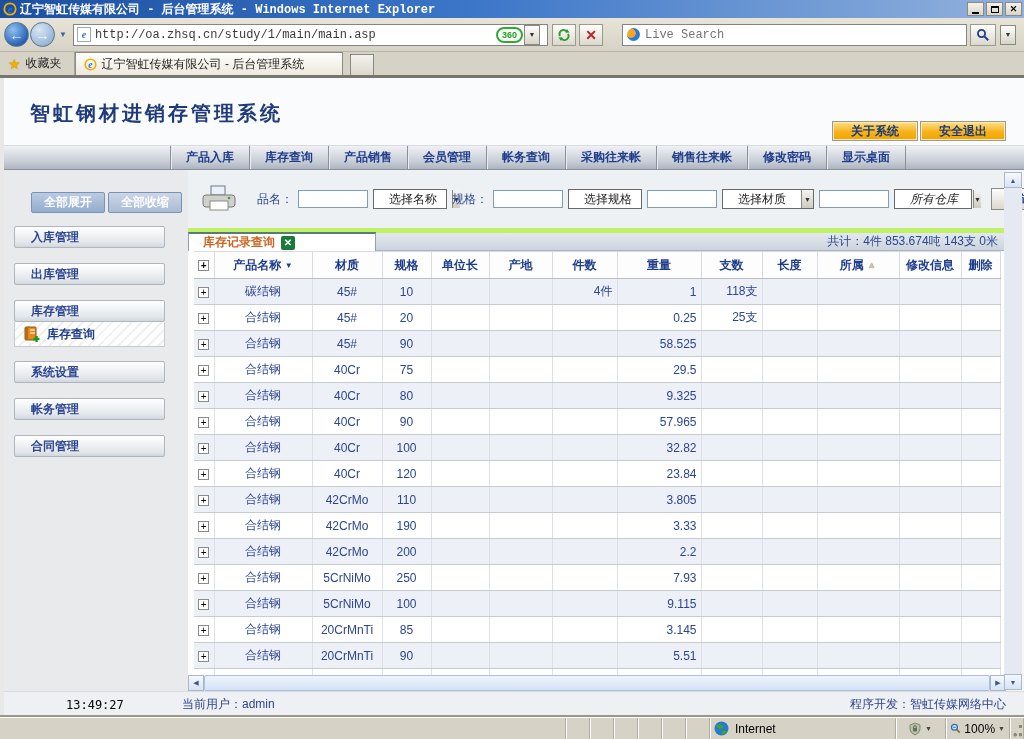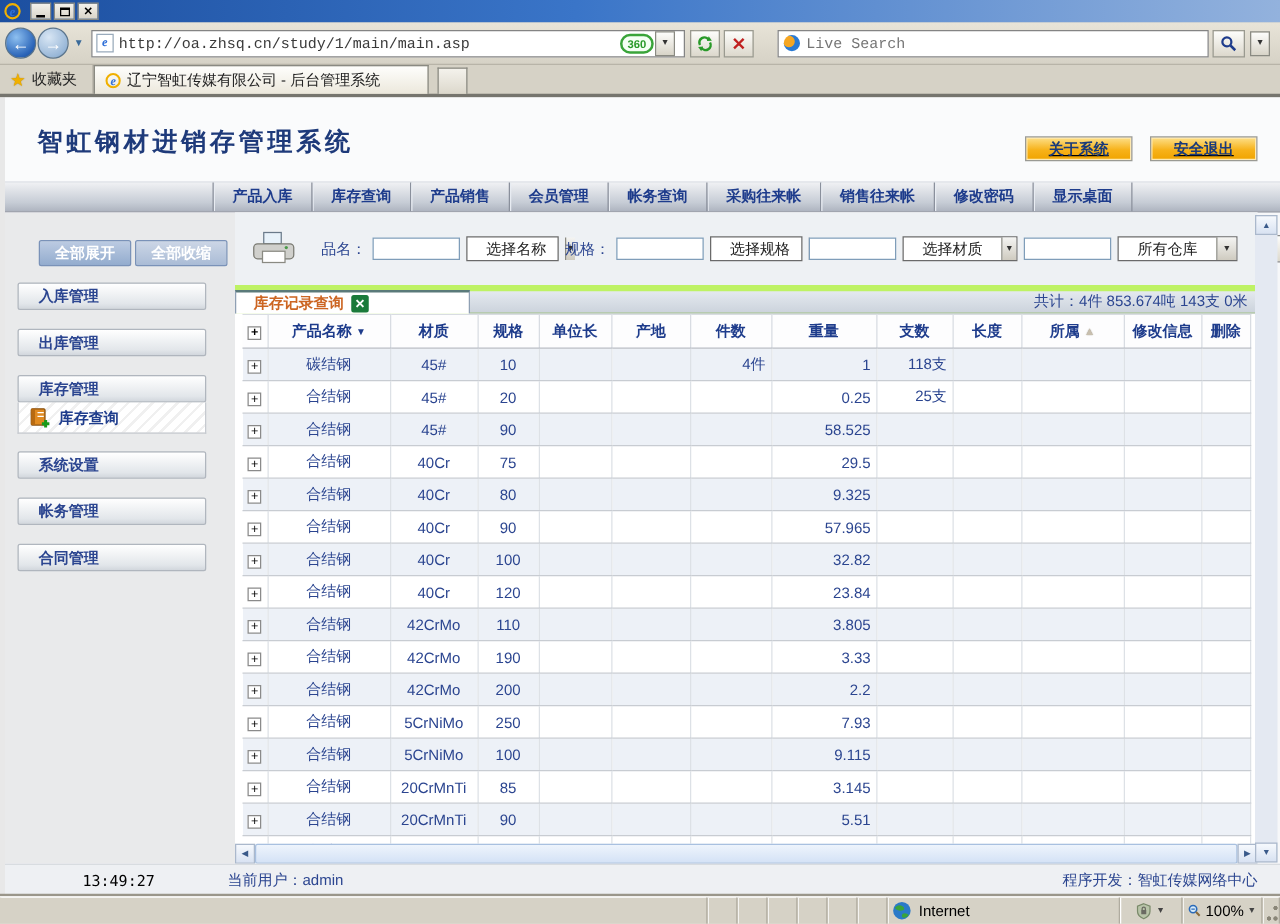--- a/index.html
+++ b/index.html
@@ -41,21 +41,21 @@
   .favcell { display:flex; align-items:center; height:23px; padding:0 12px 0 8px; border-right:1px solid #a8a49a; color:#222; }
   .star { color:#f0b000; font-size:14px; margin-right:5px; text-shadow:0 0 1px #a07000; }
   .tab-active { display:flex; align-items:center; height:23px; width:268px; background:linear-gradient(#fefefc,#ece8dc); border:1px solid #8a8a82; border-bottom:none; padding:0 8px; color:#222; }
   .tab-active .ie-logo { width:13px; height:13px; margin-right:5px; flex:none; }
   .tab-stub { width:24px; height:21px; background:linear-gradient(#f4f2ec,#dcd8cc); border:1px solid #8a8a82; border-bottom:none; margin-left:7px; }
 
   
   .page { height:639px; background:#f6f7f9; position:relative; border-left:4px solid #e8e8e8; }
   .page-header { height:67px; background:#fafbfc; position:relative; }
   .page-title { position:absolute; left:26px; top:22px; font-size:20px; font-weight:bold; color:#1e3a7a; letter-spacing:3px; }
-  .hdr-btns { position:absolute; right:18px; bottom:16px; display:flex; gap:14px;text-decoration:underline; }
+  .hdr-btns { position:absolute; right:18px; bottom:4px; display:flex; gap:2px; }
   .orange-btn { width:86px; height:20px; background:linear-gradient(#fde08a,#f7b21a 55%,#f0a400); border:1px solid #9a9a94; box-shadow:inset 0 0 0 1px #ffe9b0; color:#1a3a7a; font-weight:bold; font-size:12px; display:flex; align-items:center; justify-content:center; cursor:pointer; }
 
   .navbar { height:25px; background:linear-gradient(#f0f1f4,#c6ccd5 70%,#aeb4c0); border-top:1px solid #d8dce2; border-bottom:1px solid #8a909c; display:flex; align-items:stretch; padding-left:166px; }
   .nav-item { display:flex; align-items:center; padding:0 15px; color:#1e3c8c; font-weight:bold; border-right:1px solid #8a909c; box-shadow:1px 0 0 #e8ecf2 inset; cursor:pointer; white-space:nowrap; }
   .nav-item:first-child { border-left:1px solid #8a909c; }
 
   .main { display:flex; height:521px; }
 
   
   .sidebar { width:184px; background:#e9eaeb; flex:none; padding-top:22px; }
@@ -69,21 +69,21 @@
 
   
   .content { width:818px; flex:none; display:flex; flex-direction:column; background:#fff; }
   .filterbar { height:58px; background:#eef1f4; display:flex; align-items:center; padding:0 10px 0 14px; gap:5px; flex:none; }
   .printer { width:34px; height:30px; margin-right:16px; flex:none; cursor:pointer; }
   .flabel { color:#2b4590; white-space:nowrap; }
   .finput { width:70px; height:18px; border:1px solid #7f9db9; background:#fff; outline:none; font-size:12px; padding:0 2px; }
   .xselect { height:20px; border:1px solid #6a6a6a; background:#fff; display:flex; align-items:stretch; cursor:pointer; flex:none; }
   .xselect .xtext { display:flex; align-items:center; padding:0 15px; color:#222; white-space:nowrap; flex:1; }
   .xselect .xarrow { width:16px; background:linear-gradient(#f4f4f2,#cfcbc0); border-left:1px solid #8a8a82; color:#333; font-size:7px; display:flex; align-items:center; justify-content:center; }
-  .w74{width:74px;} .w92{width:92px;} .w78{width:96px;}
+  .w74{width:74px;} .w92{width:92px;} .w78{width:78px;font-style:italic;}
   .query-btn { width:60px; height:22px; margin-left:14px; background:linear-gradient(#fdfdfb,#dcd8cc); border:1px solid #8a8a8a; color:#1e3c8c; font-weight:bold; display:flex; align-items:center; justify-content:center; cursor:pointer; flex:none; }
 
   .tabstrip { height:23px; display:flex; align-items:flex-end; flex:none; background:#bef264; }
   .rec-tab { width:188px; background:#fff; border:1px solid #8fa0b4; border-bottom:none; border-top:2px solid #5a7a7a; display:flex; align-items:center; padding-left:14px; gap:6px; color:#cc6522; font-weight:bold; cursor:pointer; }
   .excel-ic { width:14px; height:14px; background:#1a7a3a; color:#fff; font-size:10px; font-weight:bold; display:flex; align-items:center; justify-content:center; border-radius:2px; cursor:pointer; }
   .strip-rest { flex:1; background:linear-gradient(#e4e9ef,#ccd3dc); border-bottom:1px solid #aab4c0; display:flex; align-items:center; justify-content:flex-end; padding-right:8px; color:#2b4590; }
 
   .table-wrap { height:424px; overflow:hidden; flex:none; padding-left:6px; background:#fff; }
   table.inv { border-collapse:collapse; table-layout:fixed; width:806px; }
   table.inv th { height:27px; color:#1e3c8c; font-size:12px; background:#fdfdfe; border-bottom:1px solid #b8bcc4; border-top:1px solid #d8dce2; border-right:1px solid #d8dce2; text-align:center; white-space:nowrap; }
@@ -125,20 +125,21 @@
     radial-gradient(circle at 40% 80%, #8a8678 1.5px, transparent 2px); }
 </style>
 </head>
 <body>
 
 <div class="titlebar">
   <svg class="ie-logo" viewBox="0 0 16 16">
     <circle cx="8" cy="8" r="6.5" fill="none" stroke="#f0b000" stroke-width="2"></circle>
     <text x="8" y="12" text-anchor="middle" font-size="12" font-style="italic" font-weight="bold" fill="#2f6fd8" font-family="serif">e</text>
   </svg>
+  <span class="ttext">辽宁智虹传媒有限公司 - 后台管理系统 - Windows Internet Explorer</span>
   <div class="winbtns">
     <div class="winbtn">
         <div class="glyph-min"></div>
       </div>
     <div class="winbtn">
         <div class="glyph-restore"></div>
       </div>
     <div class="winbtn">✕</div>
   </div>
 </div>

